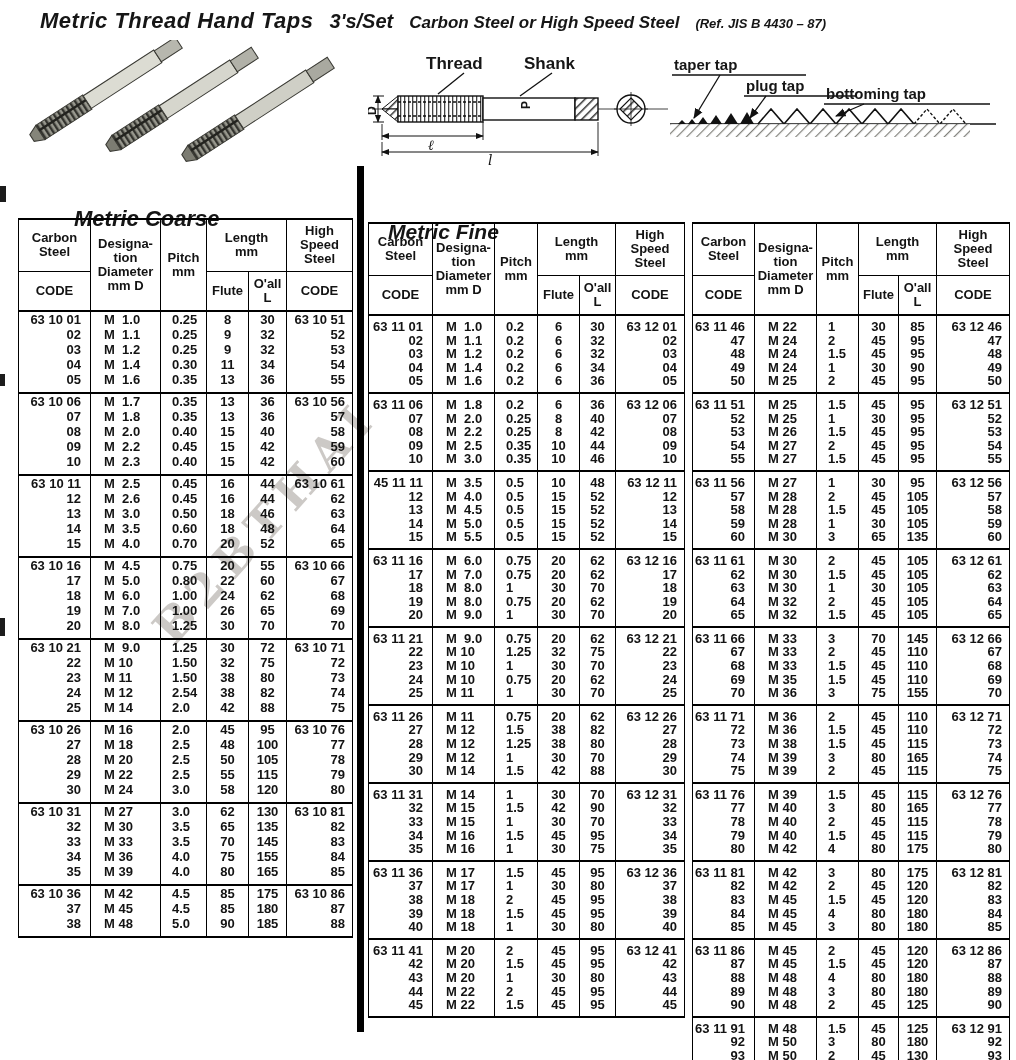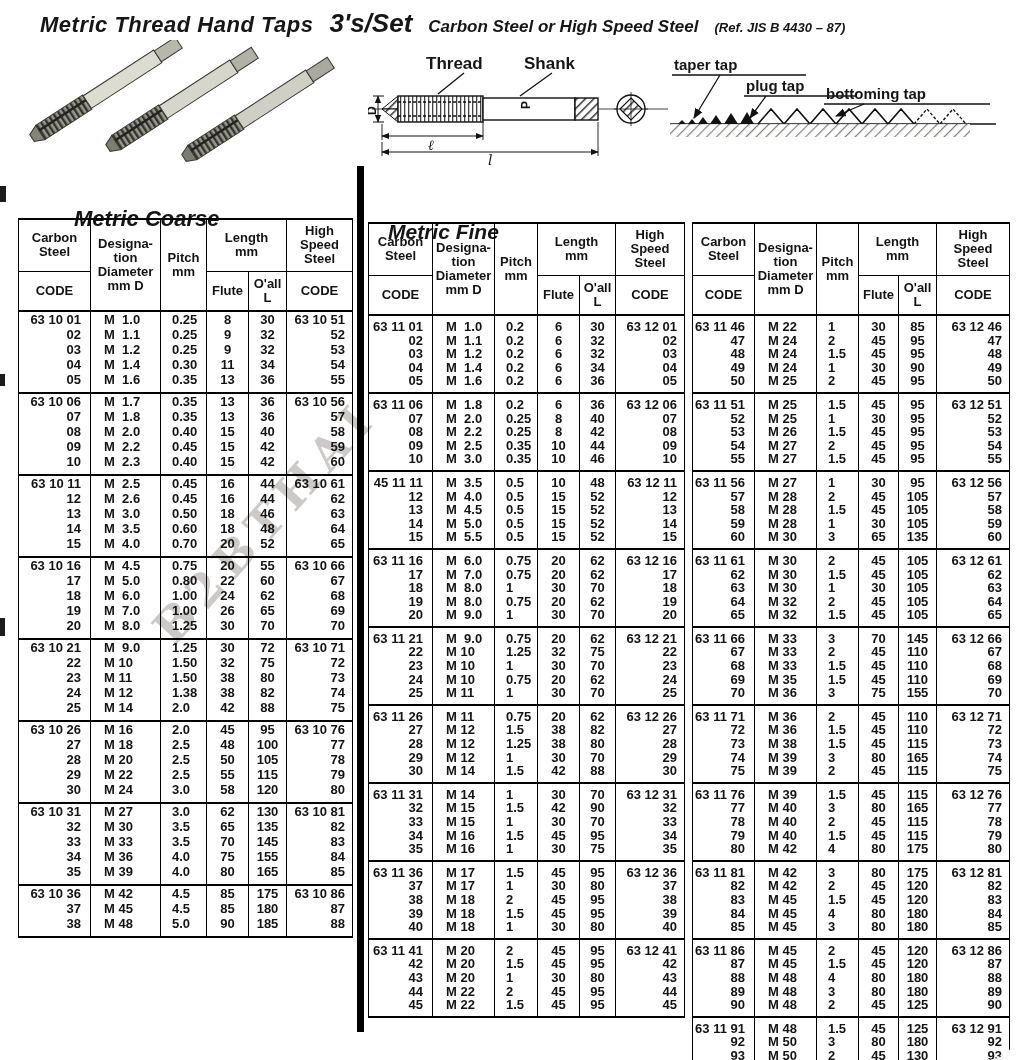--- a/index.html
+++ b/index.html
@@ -1,22 +1,22 @@
 <!DOCTYPE html>
 <html><head>
 <meta charset="utf-8">
 <style>
   html,body{margin:0;padding:0;background:#fff;}
   .page{position:relative;width:1016px;height:1060px;background:#fff;overflow:hidden;
-        font-family:"Liberation Sans",sans-serif;color:#111;border-radius:28px;}
+        font-family:"Liberation Sans",sans-serif;color:#111;}
   
   .titlebar{position:absolute;left:40px;top:8px;display:flex;align-items:baseline;gap:16px;white-space:nowrap;}
   .titlebar span{font-style:italic;font-weight:bold;color:#161616;}
   .t1{font-size:22px;letter-spacing:.5px;}
-  .t2{font-size:26px;}
+  .t2{font-size:20px;}
   .t3{font-size:17px;}
   .t4{font-size:13px;}
   
   .sec-title{position:absolute;font-style:italic;font-weight:bold;font-size:22px;color:#151515;margin-top:44px;}
   .st-coarse{left:74px;top:162px;}
   .st-fine{left:388px;top:176px;font-size:21px;}
   .vdivider{position:absolute;left:357px;top:166px;width:7px;height:866px;background:#000;}
   .artifact{position:absolute;background:#1c1c1c;}
   
   .wm{position:absolute;left:95px;top:392px;width:340px;height:260px;display:flex;align-items:center;justify-content:center;
@@ -409,21 +409,21 @@
             <td class="c0">23</td>
             <td class="c1">M 11</td>
             <td class="c2">1.50</td>
             <td class="c3">38</td>
             <td class="c4">80</td>
             <td class="c5">73</td>
           </tr>
           <tr class="">
             <td class="c0">24</td>
             <td class="c1">M 12</td>
-            <td class="c2">1.38</td>
+            <td class="c2">2.54</td>
             <td class="c3">38</td>
             <td class="c4">82</td>
             <td class="c5">74</td>
           </tr>
           <tr class="gl">
             <td class="c0">25</td>
             <td class="c1">M 14</td>
             <td class="c2">2.0</td>
             <td class="c3">42</td>
             <td class="c4">88</td>

